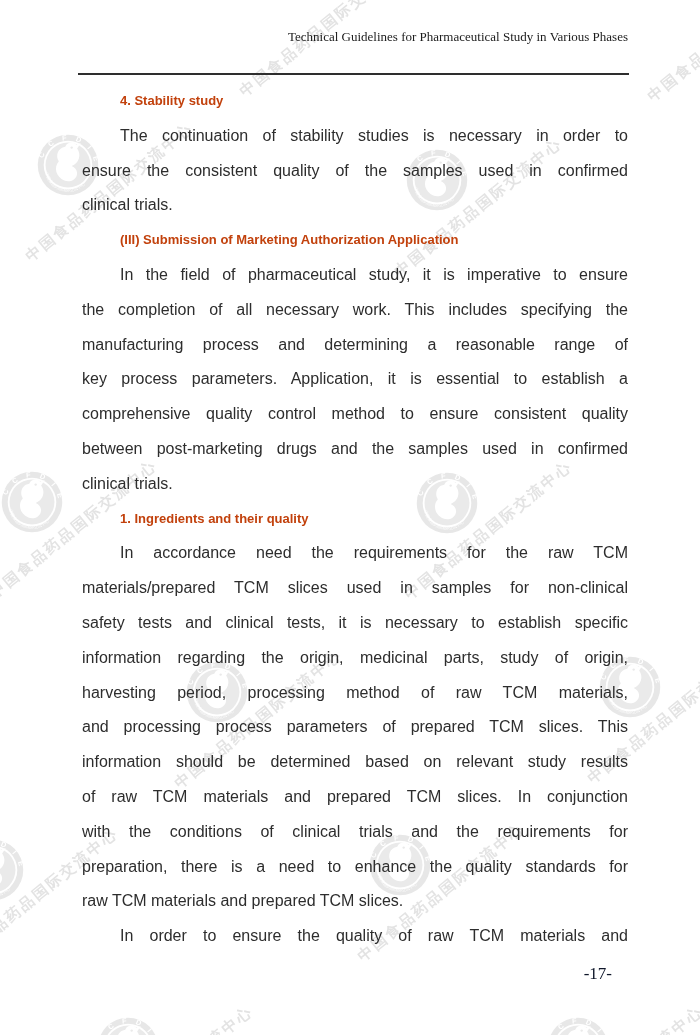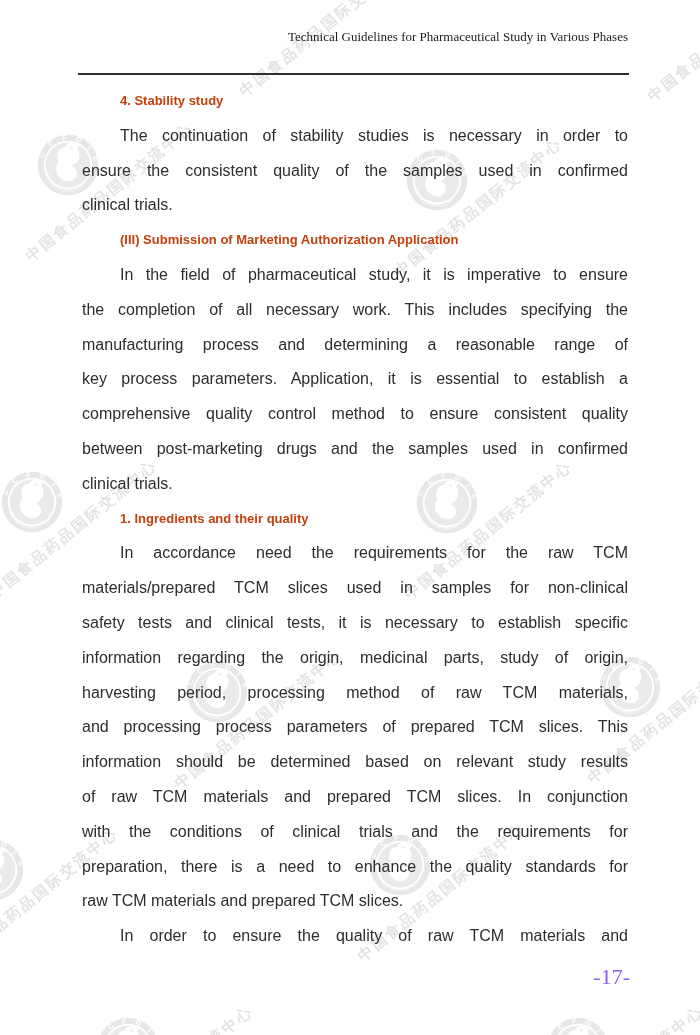--- a/index.html
+++ b/index.html
@@ -33,22 +33,22 @@
   }
   .line { line-height:34.8px; height:34.8px; }
   .line.j { text-align:justify; text-align-last:justify; }
   .line.first { padding-left:38px; }
   .hline {
     line-height:34.8px; height:34.8px; padding-left:38px;
     font-weight:700; font-size:13px; color:#c2410c; white-space:nowrap;
   }
   
   .pageno {
-    position:absolute; top:964px; right:70px; z-index:2;
-    font-family:"Liberation Serif", serif; font-size:22px; color:#8b5cf6;
+    position:absolute; top:964px; right:88px; z-index:2;
+    font-family:"Liberation Serif", serif; font-size:17px; color:#0f172a;
   }
 </style>
 </head>
 <body>
 
 <div class="page">
   <div class="wm-layer">
       <div class="wm-unit">
         <svg class="wm-logo" style="left:35px; top:132px" width="66" height="66" viewBox="0 0 72 72">
     <circle cx="36" cy="36" r="33" fill="#e7e7e7"></circle>

